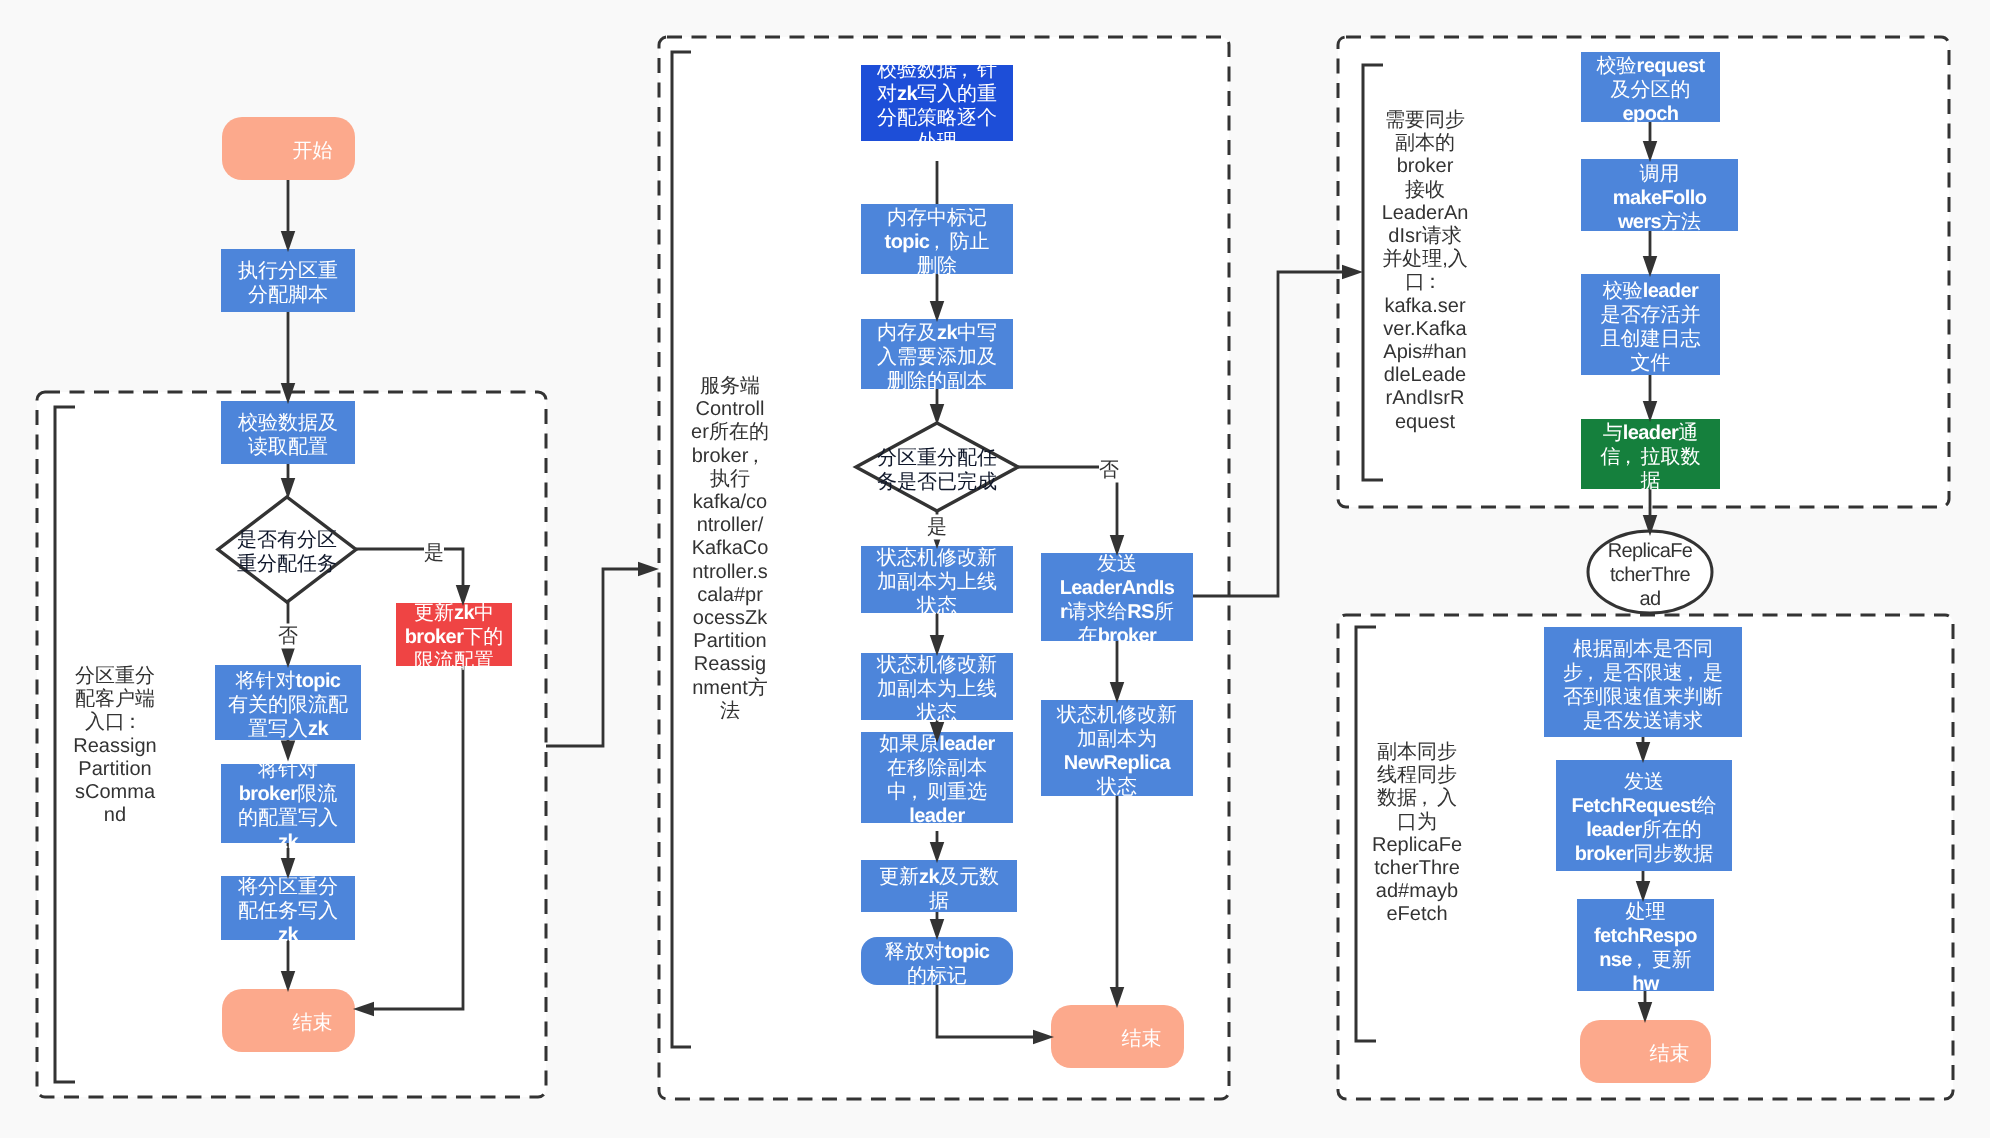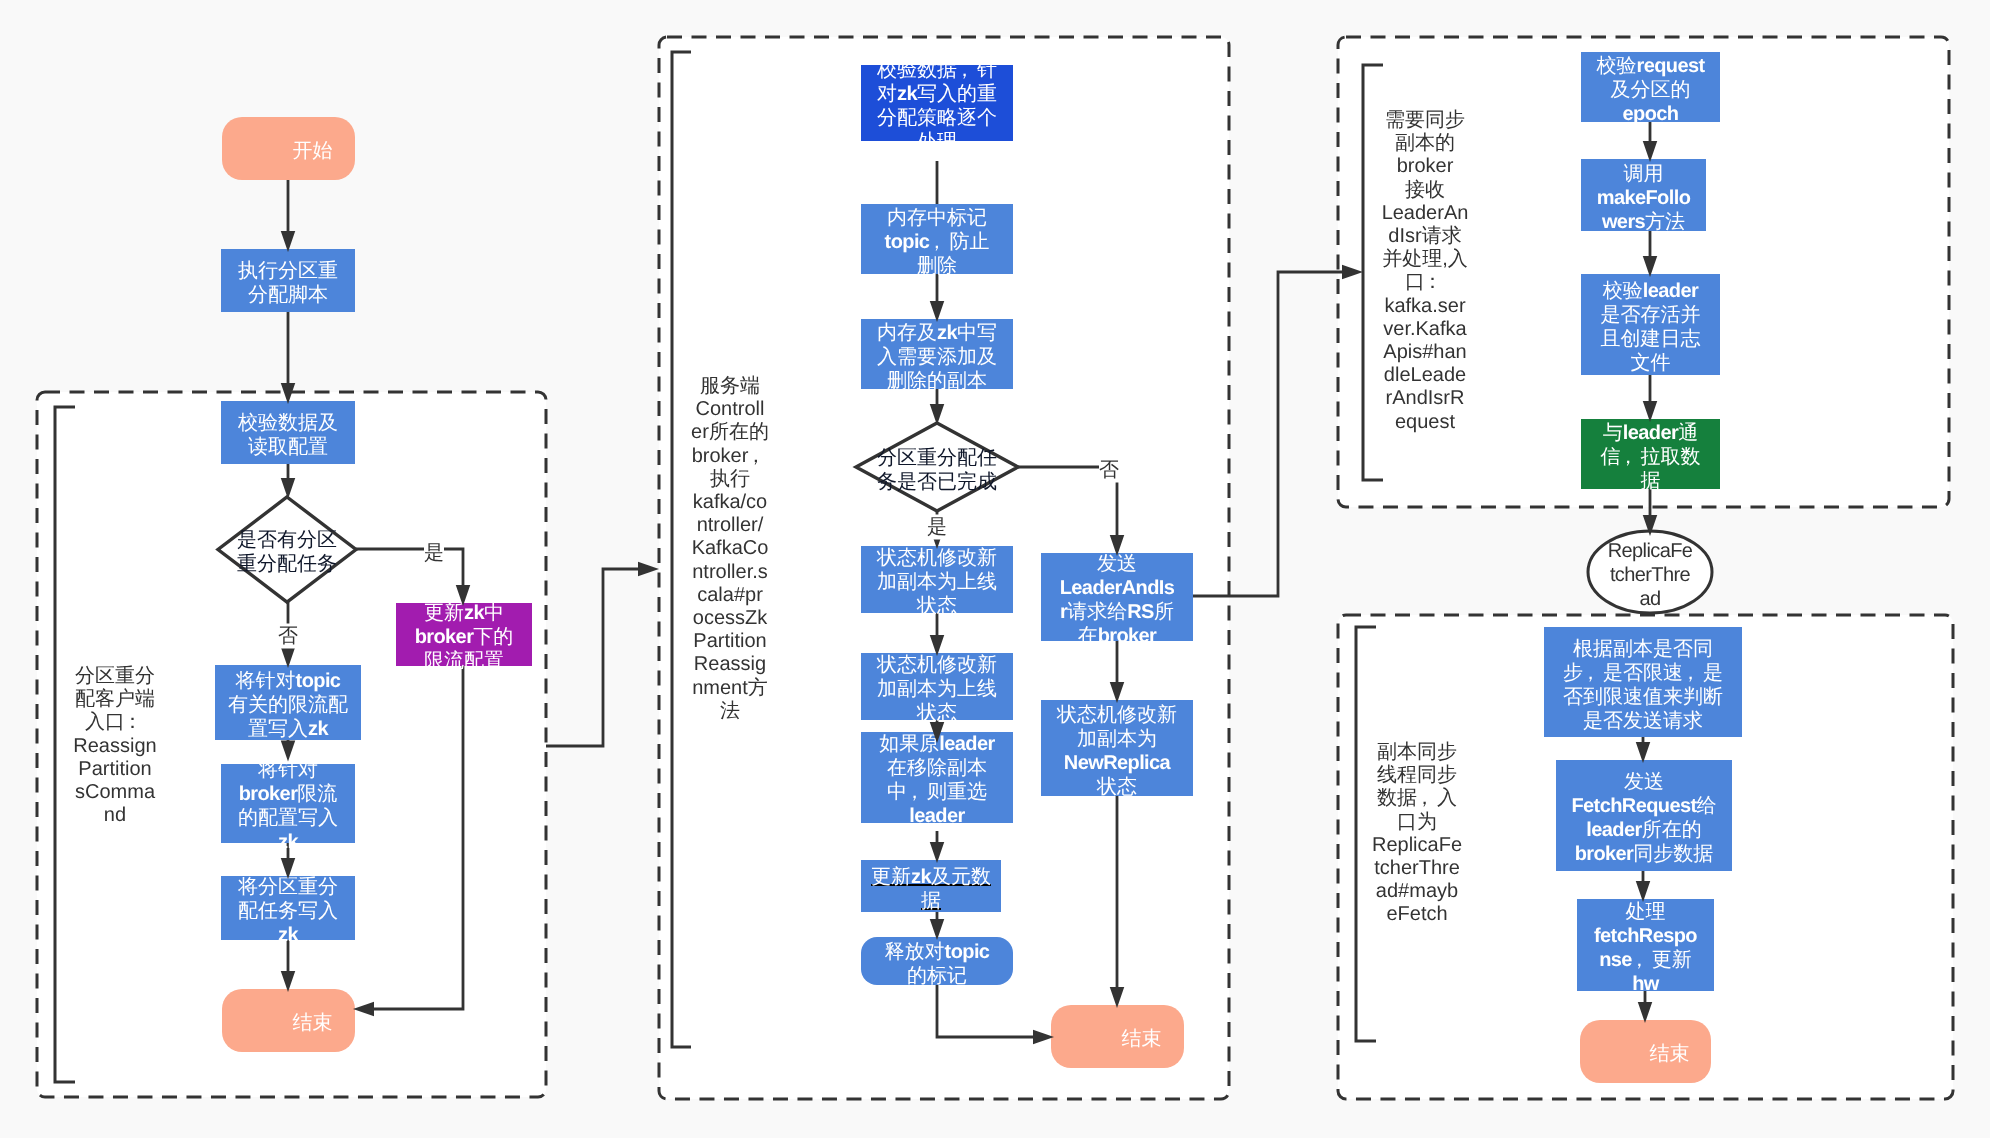--- a/index.html
+++ b/index.html
@@ -133,21 +133,21 @@
 </span>分配脚本</span>
       </div>
       <div class="node rect process" style="left: 221px; top: 401px; width: 134px; height: 63px; background: rgb(77, 133, 218);">
         <span class="lbl">校验数据及<span class="lat">
 </span>读取配置</span>
       </div>
       <div class="node diamond decision" style="left: 218px; top: 497px; width: 138px; height: 105px; font-family: Liberation Serif, serif;">
         <span class="lbl">是否有分区<span class="lat">
 </span>重分配任务</span>
       </div>
-      <div class="node rect process" style="left: 396px; top: 603px; width: 136px; height: 63px; background: #a21caf;">
+      <div class="node rect process" style="left: 396px; top: 603px; width: 116px; height: 63px; background: #ef4444;">
         <span class="lbl">更新<span class="lat">zk</span>中<span class="lat">
 broker</span>下的<span class="lat">
 </span>限流配置</span>
       </div>
       <div class="node rect process" style="left: 215px; top: 665px; width: 146px; height: 75px; background: rgb(77, 133, 218);">
         <span class="lbl">将针对<span class="lat">topic
 </span>有关的限流配<span class="lat">
 </span>置写入<span class="lat">zk</span></span>
       </div>
       <div class="node rect process" style="left: 221px; top: 764px; width: 134px; height: 79px; background: rgb(77, 133, 218);">
@@ -193,21 +193,21 @@
         <span class="lbl">状态机修改新<span class="lat">
 </span>加副本为上线<span class="lat">
 </span>状态</span>
       </div>
       <div class="node rect process" style="left: 861px; top: 732px; width: 152px; height: 91px; background: rgb(77, 133, 218);">
         <span class="lbl">如果原<span class="lat">leader
 </span>在移除副本<span class="lat">
 </span>中<span class="fw">，</span>则重选<span class="lat">
 leader</span></span>
       </div>
-      <div class="node rect process" style="left: 861px; top: 860px; width: 140px; height: 52px; background: rgb(77, 133, 218); text-decoration: underline;">
+      <div class="node rect process" style="left: 861px; top: 860px; width: 156px; height: 52px; background: rgb(77, 133, 218);">
         <span class="lbl">更新<span class="lat">zk</span>及元数<span class="lat">
 </span>据</span>
       </div>
       <div class="node rect process" style="left: 861px; top: 937px; width: 152px; height: 48px; background: rgb(77, 133, 218); border-radius: 16px;">
         <span class="lbl">释放对<span class="lat">topic
 </span>的标记</span>
       </div>
       <div class="node rect process" style="left: 1041px; top: 553px; width: 152px; height: 88px; background: rgb(77, 133, 218);">
         <span class="lbl">发送<span class="lat">
 LeaderAndIs
@@ -221,21 +221,21 @@
 </span>状态</span>
       </div>
       <div class="node stadium terminal" style="left: 1051px; top: 1005px; width: 133px; height: 63px; background: rgb(252, 169, 140);">
         <span class="lbl">结束</span>
       </div>
       <div class="node rect process" style="left: 1581px; top: 52px; width: 139px; height: 70px; background: rgb(77, 133, 218);">
         <span class="lbl">校验<span class="lat">request
 </span>及分区的<span class="lat">
 epoch</span></span>
       </div>
-      <div class="node rect process" style="left: 1581px; top: 159px; width: 125px; height: 72px; background: rgb(77, 133, 218);">
+      <div class="node rect process" style="left: 1581px; top: 159px; width: 157px; height: 72px; background: rgb(77, 133, 218);">
         <span class="lbl">调用<span class="lat">
 makeFollo
 wers</span>方法</span>
       </div>
       <div class="node rect process" style="left: 1581px; top: 274px; width: 139px; height: 101px; background: rgb(77, 133, 218);">
         <span class="lbl">校验<span class="lat">leader
 </span>是否存活并<span class="lat">
 </span>且创建日志<span class="lat">
 </span>文件</span>
       </div>

